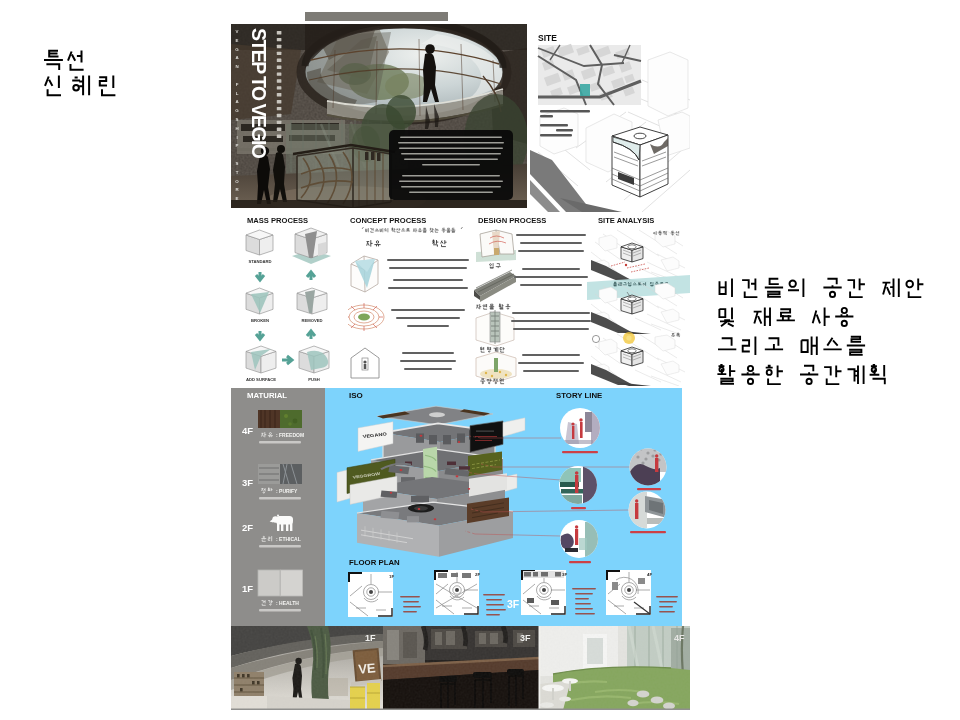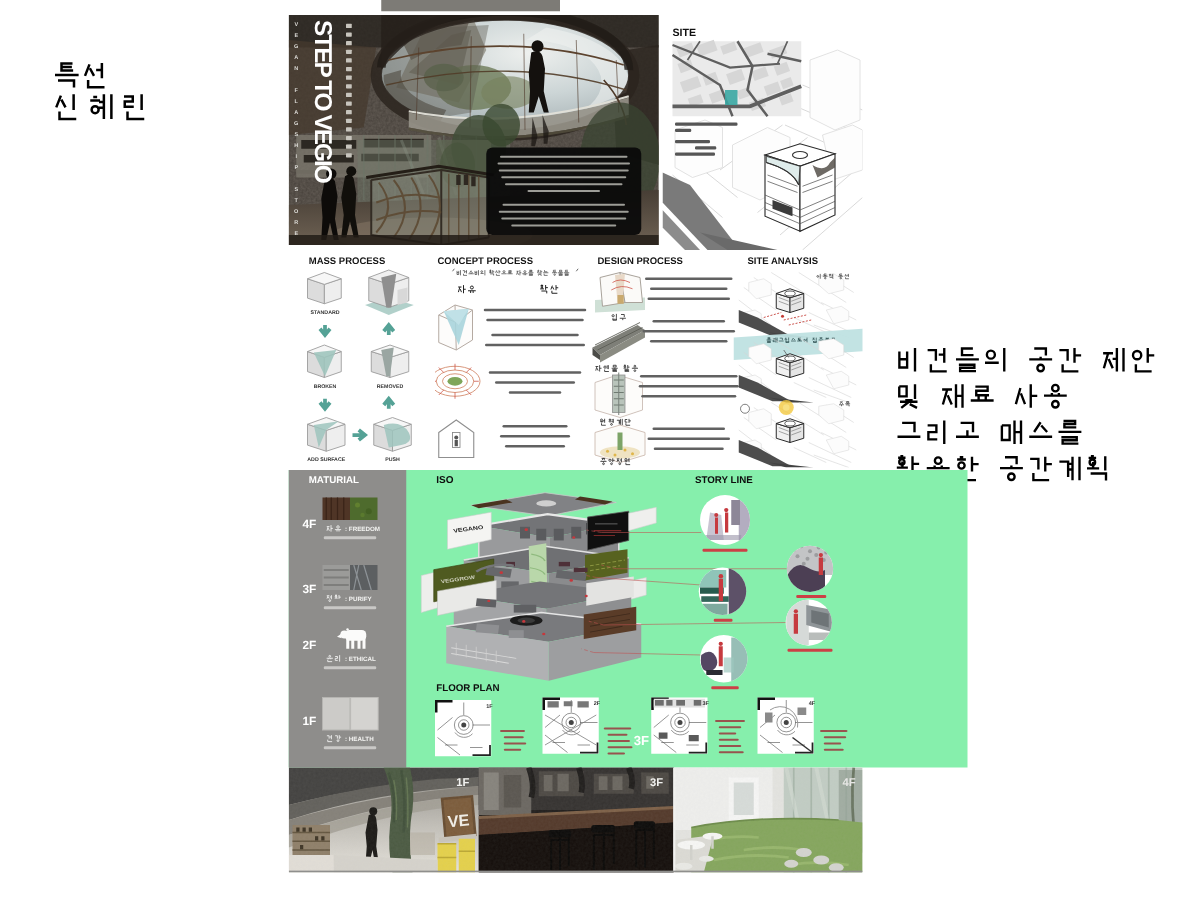--- a/index.html
+++ b/index.html
@@ -49,21 +49,21 @@
       <path d="M50.8,88.8 L53.6,88.8 M48.7,90.6 L55.7,90.6 M60.6,88.4 L60.6,100.2 M60.6,94.3 L65.9,94.3 M51.1,101.4 L51.1,107.1 L63.8,107.1" fill="none" stroke="#000" stroke-width="1.90"></path>
       <circle cx="52.2" cy="95.4" r="2.5" fill="none" stroke="#000" stroke-width="1.90"></circle>
       <path d="M87.0,88.8 L96.3,88.8 L96.3,94.3 M83.0,97.5 L101.3,97.5 M92.1,95.3 L92.1,97.5" fill="none" stroke="#000" stroke-width="1.90"></path>
       <circle cx="92.1" cy="104.4" r="2.6" fill="none" stroke="#000" stroke-width="1.90"></circle>
       <path d="M107.1,90.1 L113.7,90.1 L113.7,98.5 M119.2,88.4 L119.2,100.2 M119.2,94.3 L124.5,94.3 M109.7,101.4 L109.7,107.1 L122.3,107.1" fill="none" stroke="#000" stroke-width="1.90"></path>
       <path d="M130.5,92.3 L137.5,92.3 L137.5,104.6 M141.0,88.4 L141.0,107.1 M137.3,94.1 L141.0,94.1 M137.3,98.6 L141.0,98.6 M146.6,88.4 L146.6,107.1" fill="none" stroke="#000" stroke-width="1.90"></path>
       <path d="M155.7,88.0 L158.1,88.0 M153.9,89.3 L159.9,89.3 M152.6,97.7 L162.3,97.7 M157.5,92.5 L157.5,97.7 M167.2,88.0 L167.2,99.4 M155.5,101.8 L167.8,101.8 L167.8,107.3" fill="none" stroke="#000" stroke-width="1.90"></path>
       <circle cx="156.9" cy="92.8" r="2.2" fill="none" stroke="#000" stroke-width="1.90"></circle>
     </svg>
 
-<div class="abs" style="left:231px;top:0;width:459px;height:698px">
+<div class="abs" style="left:231px;top:12px;width:459px;height:698px">
 
 <div class="abs" style="left:74px;top:0;width:143px;height:9px;background:#7d7b76"></div>
 
 <svg class="abs" style="left:0;top:12px" width="296" height="184" xmlns="http://www.w3.org/2000/svg">
         <defs>
 <filter id="nz" x="0" y="0" width="100%" height="100%">
             <feTurbulence type="fractalNoise" baseFrequency="0.5" numOctaves="3" result="n"></feTurbulence>
             <feColorMatrix in="n" type="matrix" values="0 0 0 0 0.24 0 0 0 0 0.21 0 0 0 0 0.18 0 0 0 0.45 0"></feColorMatrix>
           </filter>
 <radialGradient id="sky" cx="60%" cy="30%" r="75%">
@@ -525,21 +525,21 @@
           <ellipse cx="41" cy="16.8" rx="4.2" ry="2" fill="none" stroke="#222" stroke-width="0.6"></ellipse>
           <path d="M32,20 L40,23 M32,23 L40,26 M42,23 L50,20 M42,26 L50,23" stroke="#666" stroke-width="0.45"></path>
           <circle cx="38" cy="4" r="6" fill="#f2c83e" opacity="0.8"></circle>
           <circle cx="38" cy="4" r="2.6" fill="#f7e083"></circle>
         </g>
         <path d="M86.9,121.5 L89.3,121.5 M88.2,121.5 L87.1,123.1 M88.3,122.1 L89.3,123.1 M86.2,123.8 L90.1,123.8 M88.2,123.8 L88.2,125.0" fill="none" stroke="#222" stroke-width="0.50"></path>
         <path d="M92.3,121.2 L94.0,121.2 L94.0,122.3 L92.3,122.3 L92.3,121.2 M91.2,123.0 L95.1,123.0 M93.2,122.5 L93.2,123.0 M91.7,123.9 L94.3,123.9 L94.3,125.1" fill="none" stroke="#222" stroke-width="0.50"></path>
         <circle cx="11" cy="127" r="3.6" fill="none" stroke="#555" stroke-width="0.6"></circle>
       </svg>
 
-<div class="abs" style="left:0;top:376px;width:543px;height:238px;background:#86efac">
+<div class="abs" style="left:0;top:376px;width:451px;height:238px;background:#7dd3fc">
 
 <div class="abs" style="left:0;top:0;width:94px;height:238px;background:#8e8d8b"></div>
 <svg class="abs" style="left:0;top:0" width="459" height="238" xmlns="http://www.w3.org/2000/svg">
           <text x="16" y="10" font-size="7.8" font-weight="bold" fill="#fff" font-family="Liberation Sans,sans-serif">MATURIAL</text>
           <text x="11" y="46" font-size="9.5" font-weight="bold" fill="#fff" font-family="Liberation Sans,sans-serif">4F</text>
           <rect x="27" y="22" width="22" height="18" fill="#4f3526"></rect>
           <path d="M30,22 v18 M34,22 v18 M39,22 v18 M44,22 v18" stroke="#3a2418" stroke-width="1"></path>
           <rect x="49" y="22" width="22" height="18" fill="#4e6b2d"></rect>
           <circle cx="55" cy="28" r="2" fill="#61802f"></circle>
           <circle cx="64" cy="33" r="2.4" fill="#436023"></circle>

